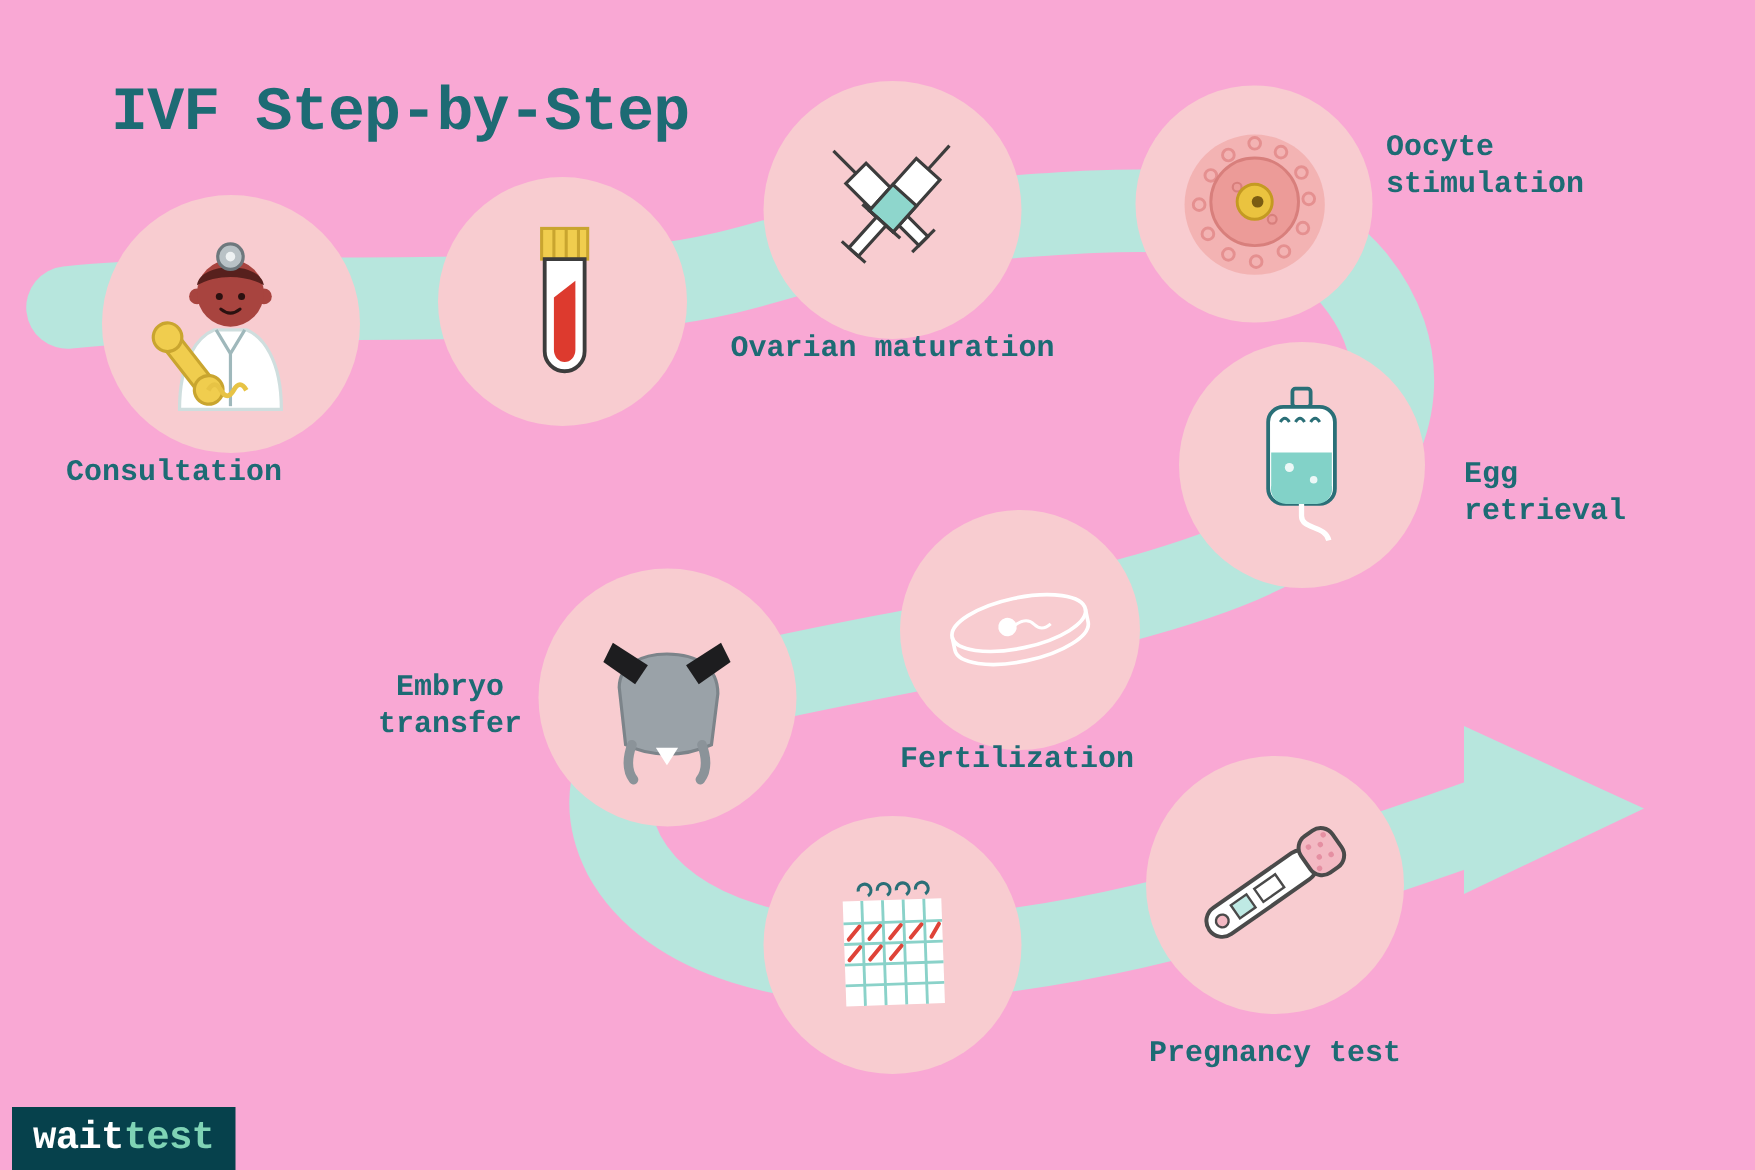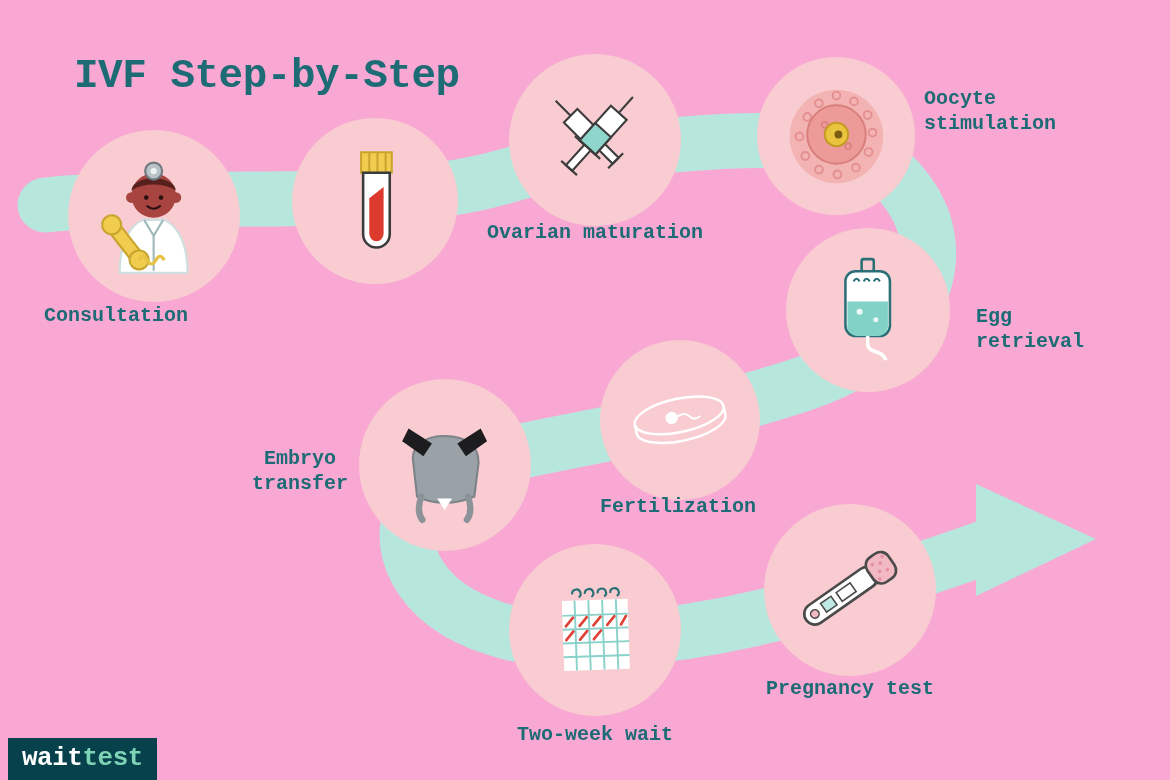--- a/index.html
+++ b/index.html
@@ -34,21 +34,21 @@
   .c9{left:764px; top:504px; width:172px;height:172px;}
   
   .l1{left:44px;  top:303px; width:200px;text-align:left;}
   .l2{left:255px; top:296px; width:225px;text-align:center;}
   .l3{left:485px; top:220px; width:220px;text-align:center;}
   .l4{left:924px; top:86px;  width:150px;text-align:left;}
   .l5{left:976px; top:304px; width:130px;text-align:left;}
   .l6{left:600px; top:494px; width:160px;text-align:left;}
   .l7{left:240px; top:446px; width:120px;text-align:center;}
   .l8{left:495px; top:722px; width:200px;text-align:center;}
-  .l9{left:750px; top:676px; width:200px;text-align:center;}
+  .l9{left:750px; top:690px; width:200px;text-align:center;}
   .logo{
     position:absolute;left:8px;top:738px;z-index:3;background:#06414c;
     padding:5px 14px 7px 14px;font-size:26px;font-weight:bold;
     letter-spacing:-0.5px;
   }
   .logo .very{color:#ffffff;}
   .logo .well{color:#7fd3b5;}
 </style>
 </head>
 <body>
@@ -213,21 +213,20 @@
           <line x1="59" y1="56" x2="66" y2="48"></line>
             <line x1="72" y1="56" x2="79" y2="48"></line>
           <line x1="85" y1="56" x2="90" y2="48"></line>
             <line x1="33" y1="69" x2="40" y2="61"></line>
           <line x1="46" y1="69" x2="53" y2="61"></line>
             <line x1="59" y1="69" x2="66" y2="61"></line>
         </g>
       </g>
     </svg>
   </div>
-  <div class="label l8">Two-week wait</div>
 
   <div class="circle c9">
     <svg viewBox="0 0 120 120">
       <g transform="rotate(-35 60 60)">
         <rect x="10" y="50" width="80" height="20" rx="10" fill="#ffffff" stroke="#4a4a4a" stroke-width="2.5"></rect>
         <rect x="84" y="46" width="24" height="28" rx="9" fill="#f3b9c3" stroke="#4a4a4a" stroke-width="2.5"></rect>
         <g fill="#e58fa2">
           <circle cx="91" cy="53" r="1.7"></circle>
             <circle cx="98" cy="56" r="1.7"></circle>
             <circle cx="103" cy="52" r="1.7"></circle>

